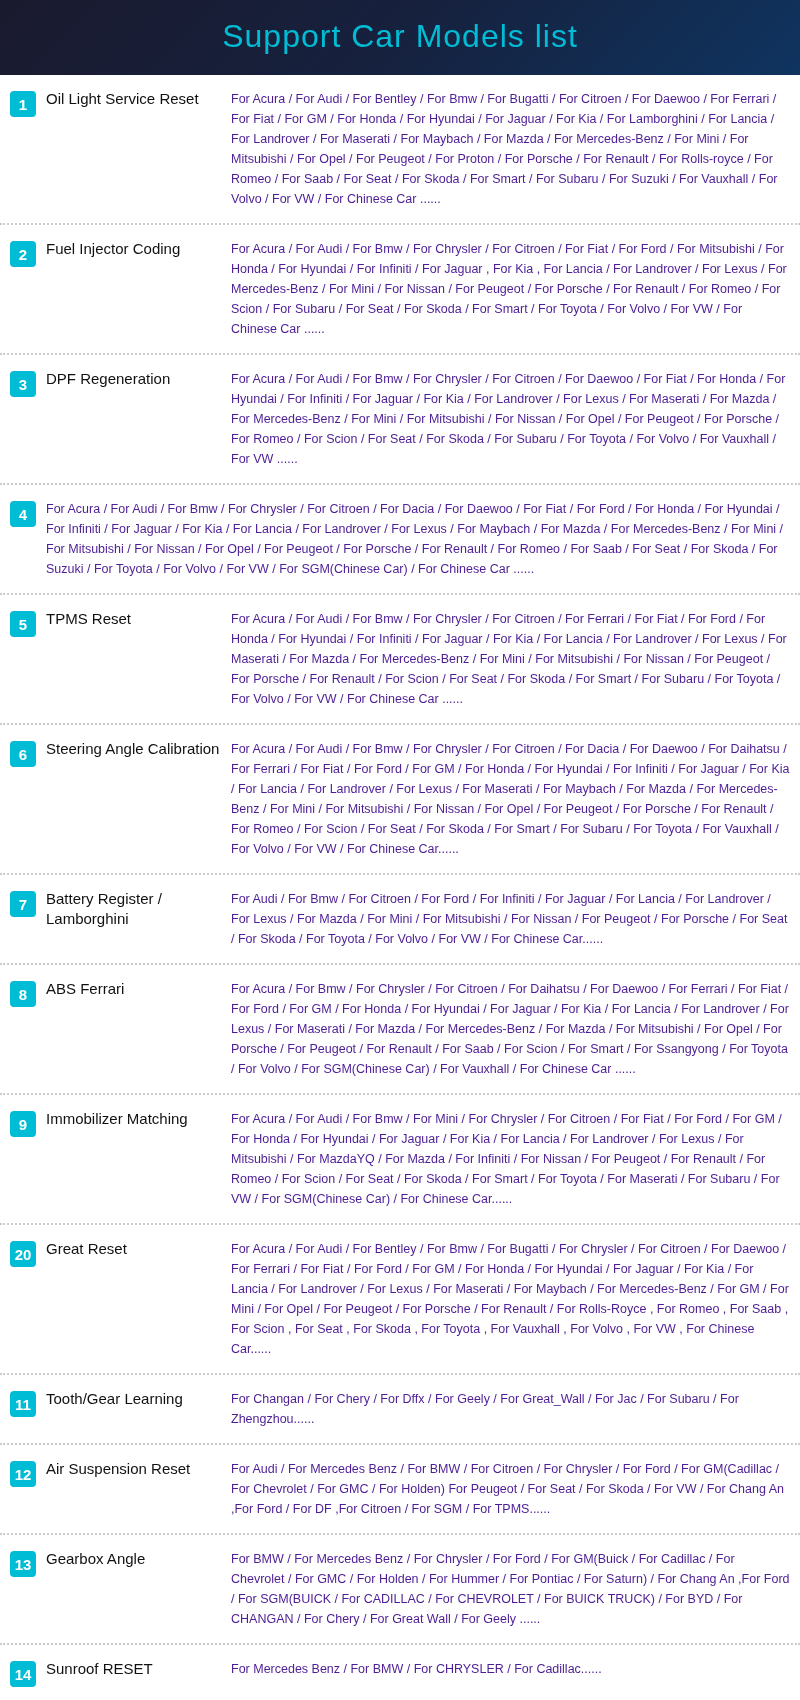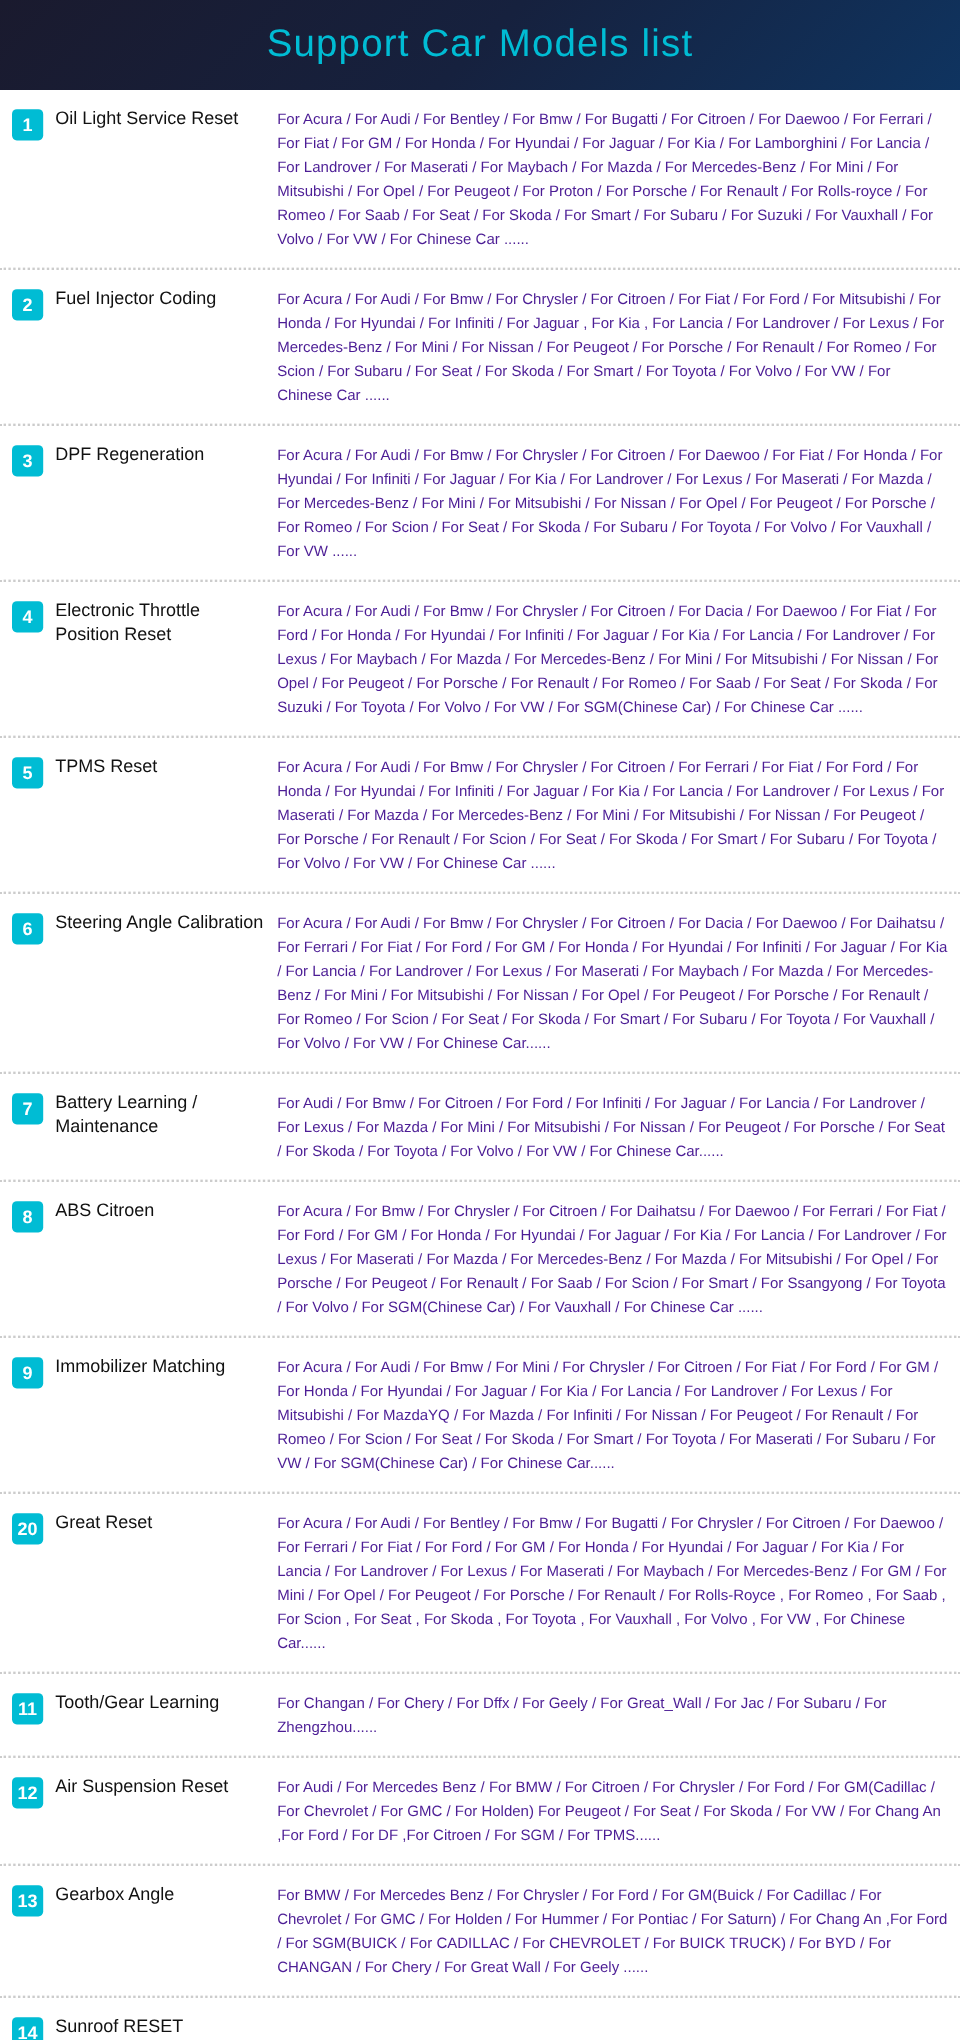--- a/index.html
+++ b/index.html
@@ -99,23 +99,20 @@
     </div>
     <div class="title-col">
       <span>DPF Regeneration</span>
     </div>
     <div class="desc-col">For Acura / For Audi / For Bmw / For Chrysler / For Citroen / For Daewoo / For Fiat / For Honda / For Hyundai / For Infiniti / For Jaguar / For Kia / For Landrover / For Lexus / For Maserati / For Mazda / For Mercedes-Benz / For Mini / For Mitsubishi / For Nissan / For Opel / For Peugeot / For  Porsche / For Romeo / For Scion / For Seat / For Skoda / For Subaru / For Toyota / For Volvo / For Vauxhall / For VW ......</div>
   </div>
     <div class="row">
     <div class="num-col">
       <div class="num">4</div>
     </div>
-    <div class="title-col">
-      <span>Electronic Throttle Position Reset</span>
-    </div>
     <div class="desc-col">For Acura / For Audi / For Bmw / For Chrysler / For Citroen / For Dacia / For Daewoo / For Fiat / For Ford / For Honda / For Hyundai / For Infiniti / For Jaguar / For Kia /  For Lancia / For Landrover / For Lexus / For Maybach / For Mazda / For Mercedes-Benz / For Mini / For Mitsubishi / For Nissan / For Opel / For Peugeot / For  Porsche / For Renault / For Romeo / For Saab / For Seat / For Skoda / For Suzuki / For Toyota / For Volvo / For VW / For SGM(Chinese Car) / For Chinese Car ......</div>
   </div>
     <div class="row">
     <div class="num-col">
       <div class="num">5</div>
     </div>
     <div class="title-col">
       <span>TPMS Reset</span>
     </div>
     <div class="desc-col">For Acura / For Audi / For Bmw / For Chrysler / For Citroen / For Ferrari / For Fiat / For Ford / For Honda / For Hyundai / For Infiniti / For Jaguar / For Kia / For Lancia / For Landrover / For Lexus / For Maserati / For Mazda / For Mercedes-Benz / For Mini / For Mitsubishi / For Nissan / For Peugeot / For  Porsche / For Renault / For  Scion / For Seat / For Skoda / For Smart / For Subaru / For Toyota / For Volvo / For VW / For Chinese Car ......</div>
@@ -127,30 +124,30 @@
     <div class="title-col">
       <span>Steering Angle Calibration</span>
     </div>
     <div class="desc-col">For Acura / For Audi / For Bmw / For Chrysler /  For Citroen / For Dacia / For Daewoo / For Daihatsu / For Ferrari / For Fiat / For Ford / For GM / For Honda / For Hyundai / For Infiniti / For Jaguar / For Kia / For  Lancia / For Landrover / For Lexus / For Maserati / For Maybach / For Mazda / For Mercedes-Benz / For Mini / For Mitsubishi / For Nissan / For Opel / For Peugeot / For Porsche / For Renault / For Romeo / For Scion / For Seat / For Skoda / For Smart / For Subaru / For Toyota / For Vauxhall / For Volvo / For VW / For Chinese Car......</div>
   </div>
     <div class="row">
     <div class="num-col">
       <div class="num">7</div>
     </div>
     <div class="title-col">
-      <span>Battery Learning / Maintenance</span>
+      <span>Battery Register / Lamborghini</span>
     </div>
     <div class="desc-col">For Audi / For Bmw / For Citroen / For  Ford / For Infiniti / For Jaguar / For Lancia / For Landrover / For Lexus / For Mazda / For Mini / For Mitsubishi / For Nissan / For Peugeot / For Porsche / For Seat / For Skoda / For Toyota / For Volvo / For VW / For Chinese Car......</div>
   </div>
     <div class="row">
     <div class="num-col">
       <div class="num">8</div>
     </div>
     <div class="title-col">
-      <span>ABS Citroen</span>
+      <span>ABS Ferrari</span>
     </div>
     <div class="desc-col">For Acura / For Bmw / For Chrysler / For Citroen / For Daihatsu / For Daewoo / For Ferrari / For Fiat / For Ford / For GM / For Honda / For Hyundai / For Jaguar / For Kia / For Lancia / For Landrover / For Lexus / For Maserati / For Mazda / For Mercedes-Benz / For Mazda / For Mitsubishi / For Opel / For Porsche / For Peugeot / For Renault / For Saab / For Scion / For Smart / For Ssangyong / For Toyota / For Volvo / For SGM(Chinese Car) / For Vauxhall / For Chinese Car ......</div>
   </div>
     <div class="row">
     <div class="num-col">
       <div class="num">9</div>
     </div>
     <div class="title-col">
       <span>Immobilizer Matching</span>
     </div>
@@ -192,14 +189,15 @@
     </div>
     <div class="desc-col">For BMW / For Mercedes Benz / For Chrysler / For Ford / For GM(Buick / For Cadillac / For Chevrolet / For GMC / For Holden / For Hummer / For Pontiac / For Saturn) / For Chang An ,For Ford / For SGM(BUICK / For CADILLAC / For CHEVROLET / For BUICK TRUCK) / For BYD / For CHANGAN / For Chery / For Great Wall / For Geely  ......</div>
   </div>
     <div class="row">
     <div class="num-col">
       <div class="num">14</div>
     </div>
     <div class="title-col">
       <span>Sunroof RESET</span>
     </div>
+    <div class="desc-col">For Mercedes Benz / For BMW / For CHRYSLER / For Cadillac......</div>
   </div>
   </div>
 
 </body></html>

